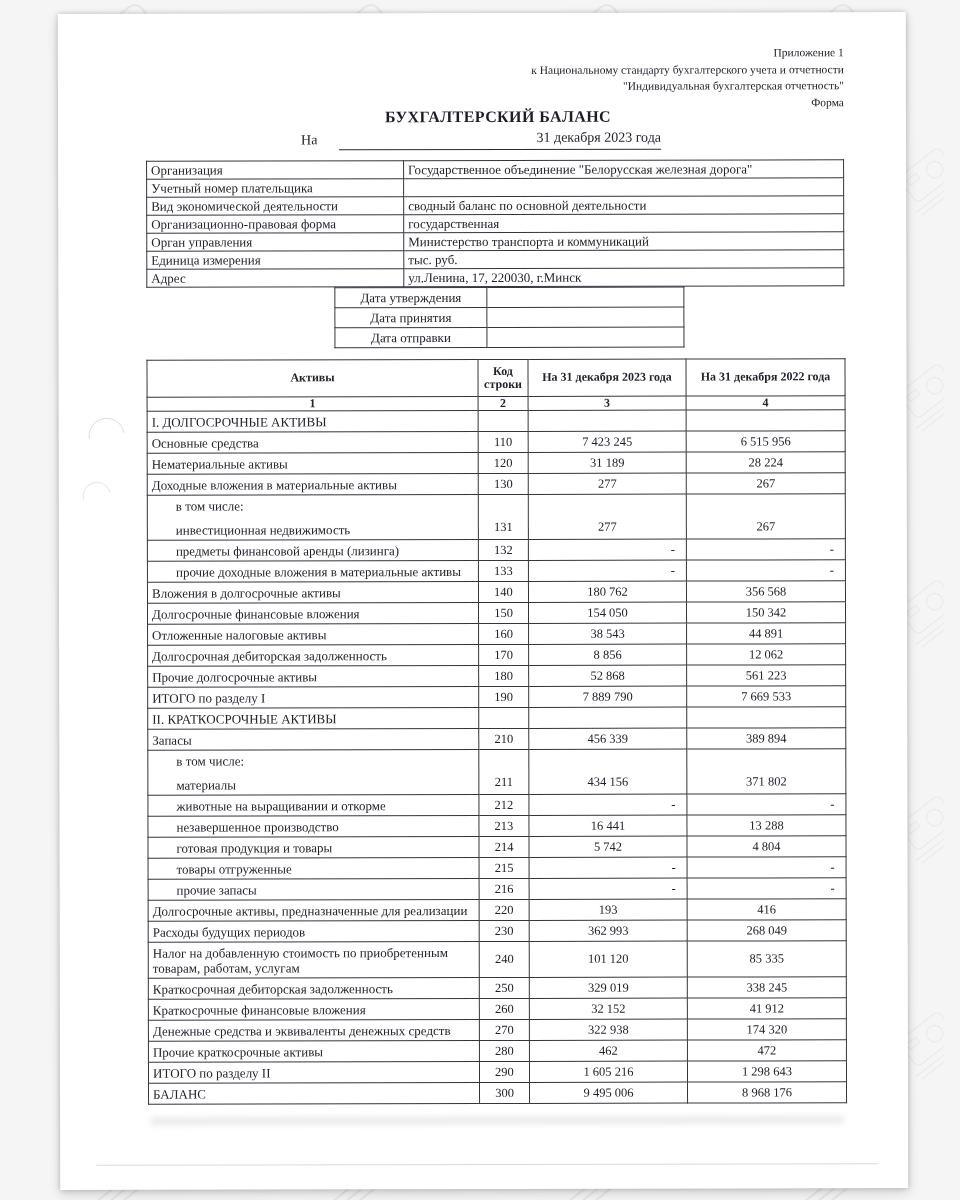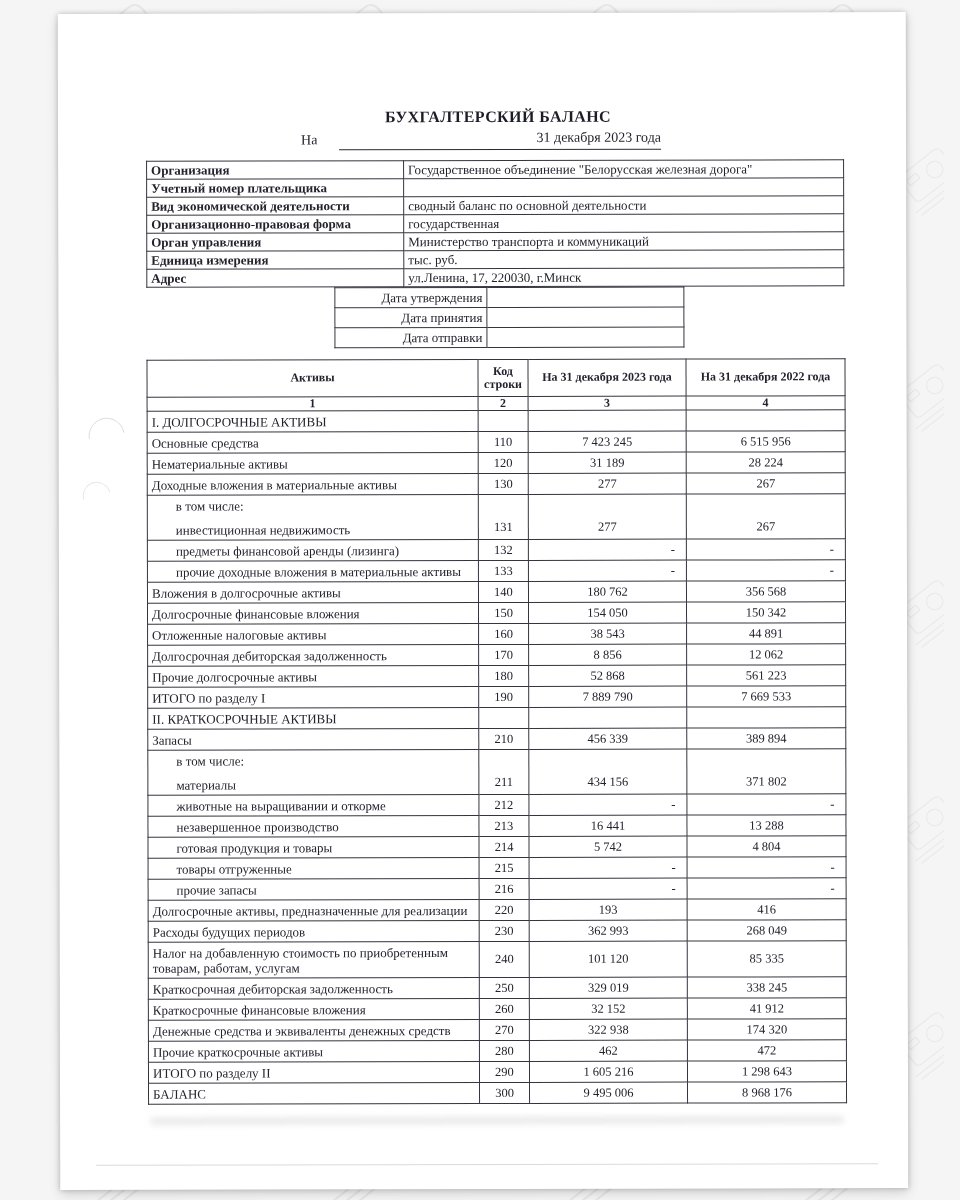--- a/index.html
+++ b/index.html
@@ -27,24 +27,24 @@
   .date-line{position:absolute;top:117px;left:0;width:100%;font-size:14px;height:22px;}
   .date-prefix{position:absolute;left:243px;top:2px;}
   .date-underline{
     position:absolute;left:281px;top:0;width:322px;text-align:right;
     border-bottom:1.6px solid #2a2a34;padding-bottom:3px;
   }
   table{border-collapse:collapse;color:#23232e;}
   td,th{border:1px solid #35353f;}
   .info-table{position:absolute;left:88px;top:147px;width:698px;font-size:13px;border:1.4px solid #2c2c36;}
   .info-table td{height:13px;padding:1.5px 4px;line-height:14px;}
-  .info-table td.ilabel{width:248px;font-weight:bold;}
+  .info-table td.ilabel{width:248px;}
   .dates-table{position:absolute;left:276px;top:274px;width:350px;font-size:13px;border:1.4px solid #2c2c36;}
   .dates-table td{height:14px;padding:2px 4px;line-height:15px;}
-  .dates-table td.dlabel{width:143px;text-align:right;}
+  .dates-table td.dlabel{width:143px;text-align:center;}
   .balance-table{
     position:absolute;left:88px;top:346px;width:698px;
     font-size:13px;table-layout:fixed;border:1.6px solid #26262f;
   }
   .balance-table th{font-size:12px;font-weight:bold;padding:3px 2px;line-height:13.5px;height:30px;vertical-align:middle;}
   .balance-table tr.numbering td{height:12px;padding:0 2px;font-weight:bold;font-size:12px;text-align:center;line-height:13px;}
   .balance-table tbody td{padding:2.5px 4px;line-height:15px;vertical-align:middle;height:15px;}
   .balance-table td.code,.balance-table td.val{text-align:center;font-size:12.5px;}
   .balance-table td.val.dash{text-align:right;padding-right:11px;}
   .balance-table td.lbl.sub{padding-left:28px;}
@@ -93,20 +93,26 @@
         <line x1="-8" y1="80" x2="100" y2="80"></line>
       </g>
     </pattern>
   </defs>
   <rect width="960" height="1200" fill="#f5f5f6"></rect>
   <rect width="960" height="1200" fill="url(#wm)"></rect>
 </svg>
 
 <div class="page">
 
+  <div class="appendix">
+    <div>Приложение 1</div>
+    <div>к Национальному стандарту бухгалтерского учета и отчетности</div>
+    <div>"Индивидуальная бухгалтерская отчетность"</div>
+    <div>Форма</div>
+  </div>
 
   <div class="doc-title">БУХГАЛТЕРСКИЙ БАЛАНС</div>
 
   <div class="date-line">
     <span class="date-prefix">На</span>
     <span class="date-underline"><span>31 декабря 2023 года</span></span>
   </div>
 
   <table class="info-table">
     <tbody>

